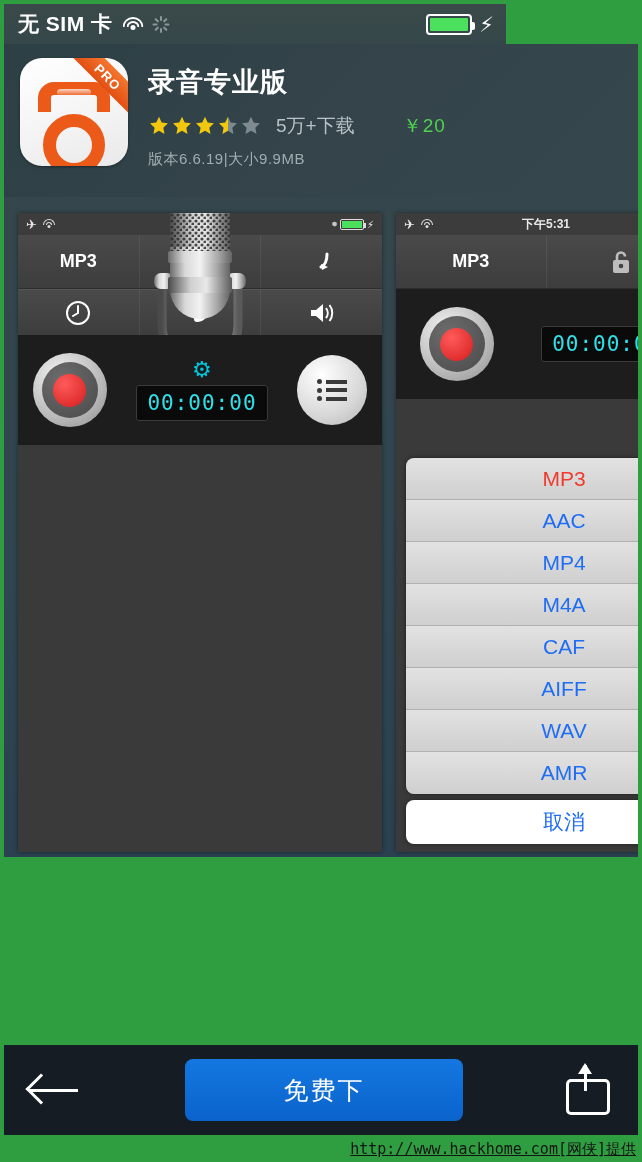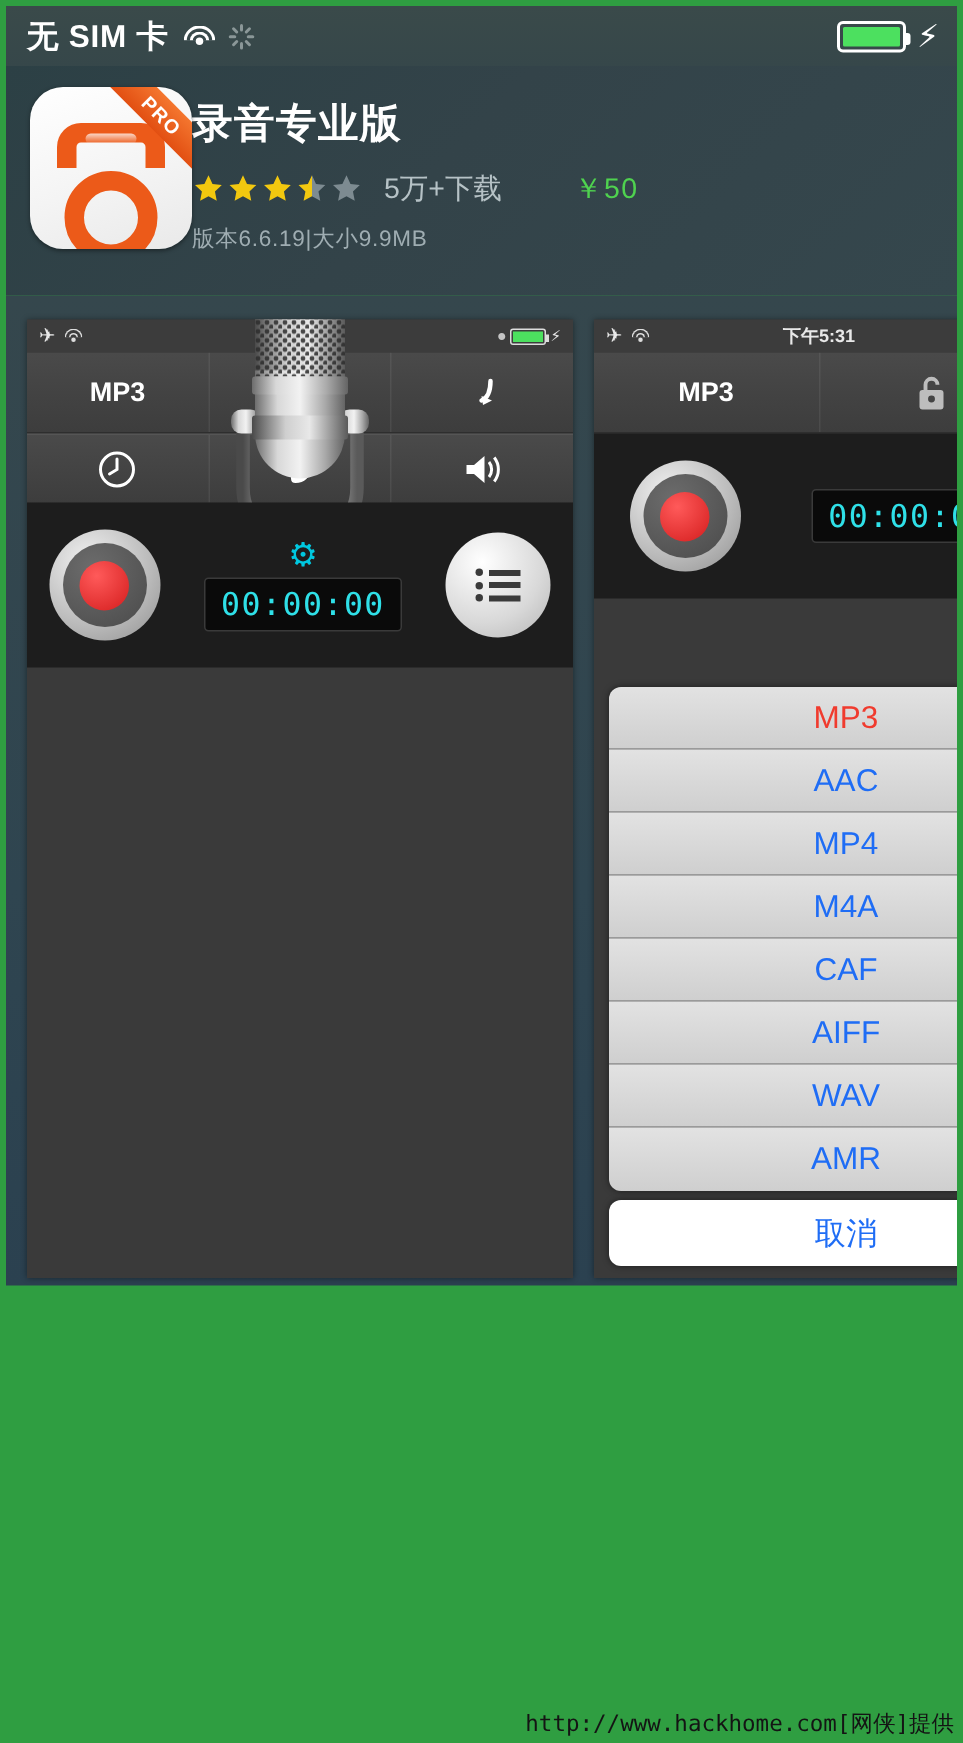--- a/index.html
+++ b/index.html
@@ -9,21 +9,21 @@
     background:#2f9e41;
     overflow:hidden;
   }
   .frame {
     position:relative;
     width:642px; height:1162px;
     background:#2f9e41;
   }
   
   .statusbar {
-    position:absolute; left:4px; top:4px; width:634px; height:40px;
+    position:absolute; left:4px; top:4px; width:502px; height:40px;
     background:linear-gradient(180deg,#3a4a4a 0%,#36474a 100%);
     display:flex; align-items:center;
     color:#fff;
   }
   .sb-left { display:flex; align-items:center; gap:9px; padding-left:14px; }
   .sb-nosim { font-size:21px; font-weight:bold; letter-spacing:.5px; }
   .wifi-ico { width:22px; height:16px; position:relative; display:inline-block; }
   .wifi-ico i { position:absolute; border:2.2px solid #fff; border-bottom:none;
                 border-radius:50% 50% 0 0 / 100% 100% 0 0; left:50%; transform:translateX(-50%); }
   .wifi-ico i:nth-child(1){ width:21px; height:10px; top:1px;}
@@ -68,21 +68,21 @@
     background:linear-gradient(180deg,rgba(255,255,255,.75),rgba(255,255,255,0));
     border-radius:6px;
   }
   .pro-ribbon {
     position:absolute; right:-22px; top:8px; width:84px; height:22px;
     background:linear-gradient(180deg,#f4762f,#e24f12);
     transform:rotate(45deg);
     color:#fff; font-size:13px; font-weight:bold; letter-spacing:1px;
     display:flex; align-items:center; justify-content:center;
   }
-  .appmeta { padding-top:6px; flex:1 1 auto; }
+  .appmeta { padding-left:20px; padding-top:6px; flex:1 1 auto; }
   .app-title { color:#fff; font-size:27px; font-weight:bold; letter-spacing:1px; }
   .app-row2 { display:flex; align-items:center; margin-top:13px; }
   .stars { display:flex; gap:1px; }
   .star { width:22px; height:22px; position:relative; display:inline-block; }
   .star svg { display:block; }
   .downloads { color:#b6c2c6; font-size:19px; margin-left:14px; }
   .price { color:#4fd24f; font-size:19px; margin-left:48px; letter-spacing:1px; }
   .app-row3 { color:#9fadb2; font-size:15px; margin-top:11px; letter-spacing:.5px; }
 
   
@@ -245,20 +245,21 @@
   .share-arrow::after{content:"";position:absolute;left:-6px;top:-2px;
                  border-left:7.5px solid transparent;border-right:7.5px solid transparent;
                  border-bottom:11px solid #fff;}
 
   
   .watermark {
     position:absolute; right:6px; bottom:3px;
     color:#141414; font-size:15px;
     font-family:"DejaVu Sans Mono","Liberation Mono",monospace;
     letter-spacing:0px;
+    text-decoration:underline;
   }
 </style>
 </head>
 <body>
 
 <div class="frame">
 
   <div class="statusbar">
     <div class="sb-left">
       <span class="sb-nosim">无 SIM 卡</span>
@@ -322,21 +323,21 @@
                 <path d="M12 2l2.9 6.3 6.8.8-5 4.7 1.3 6.8L12 17.3 5.9 20.6 7.2 13.8 2.2 9.1l6.8-.8z" fill="url(#hg)"></path>
               </svg>
             </span>
           <span class="star">
               <svg width="22" height="22" viewBox="0 0 24 24">
                 <path d="M12 2l2.9 6.3 6.8.8-5 4.7 1.3 6.8L12 17.3 5.9 20.6 7.2 13.8 2.2 9.1l6.8-.8z" fill="#7d8b91"></path>
               </svg>
             </span>
         </span>
         <span class="downloads">5万+下载</span>
-        <span class="price">￥50</span>
+        <span class="price">￥20</span>
       </div>
       <div class="app-row3">版本6.6.19|大小9.9MB</div>
     </div>
   </div>
 
   <div class="shots">
 
     <div class="shot">
       <div class="ios-status">
         <span class="ios-l">
@@ -506,16 +507,28 @@
           <div class="sheet-item">AIFF</div>
           <div class="sheet-item">WAV</div>
           <div class="sheet-item">AMR</div>
         </div>
         <div class="sheet-cancel">取消</div>
       </div>
     </div>
   </div>
 
 
+  <div class="bottombar">
+    <div class="back-arrow">
+        <span></span>
+        <i></i>
+      </div>
+    <button class="dl-btn">免费下</button>
+    <div class="share-btn">
+      <span class="share-box"></span>
+        <span class="share-mask"></span>
+        <span class="share-arrow"></span>
+    </div>
+  </div>
 
   <div class="watermark">http://www.hackhome.com[网侠]提供</div>
 
 </div>
 
 </body></html>

